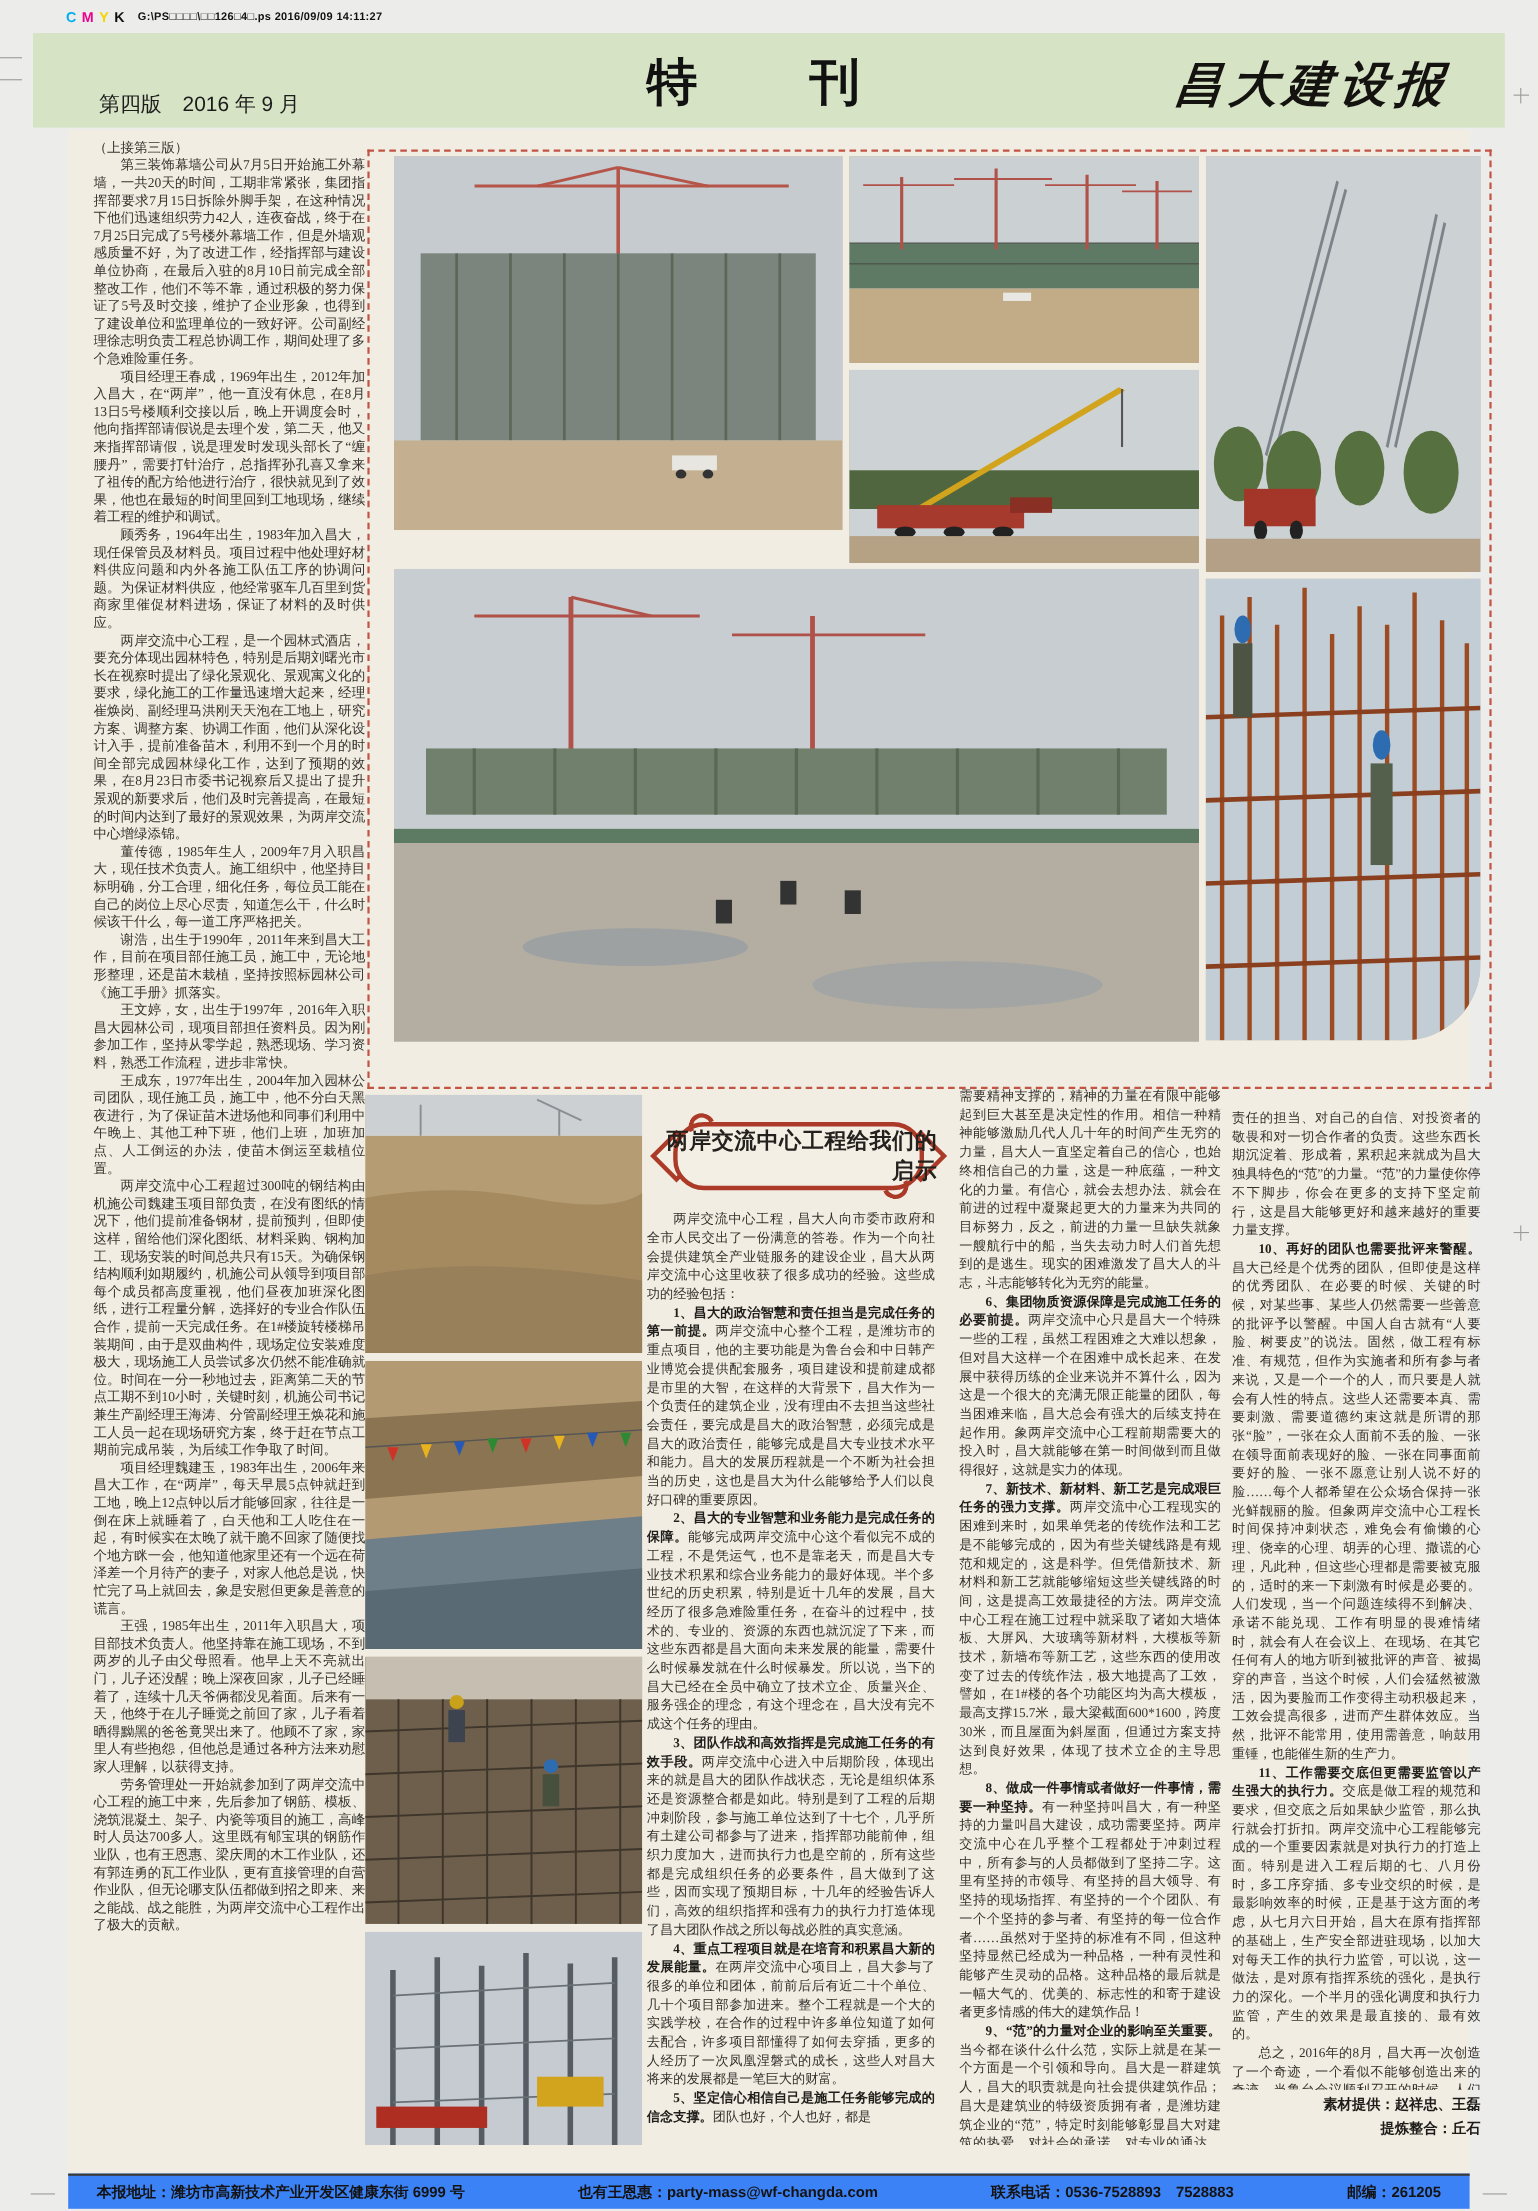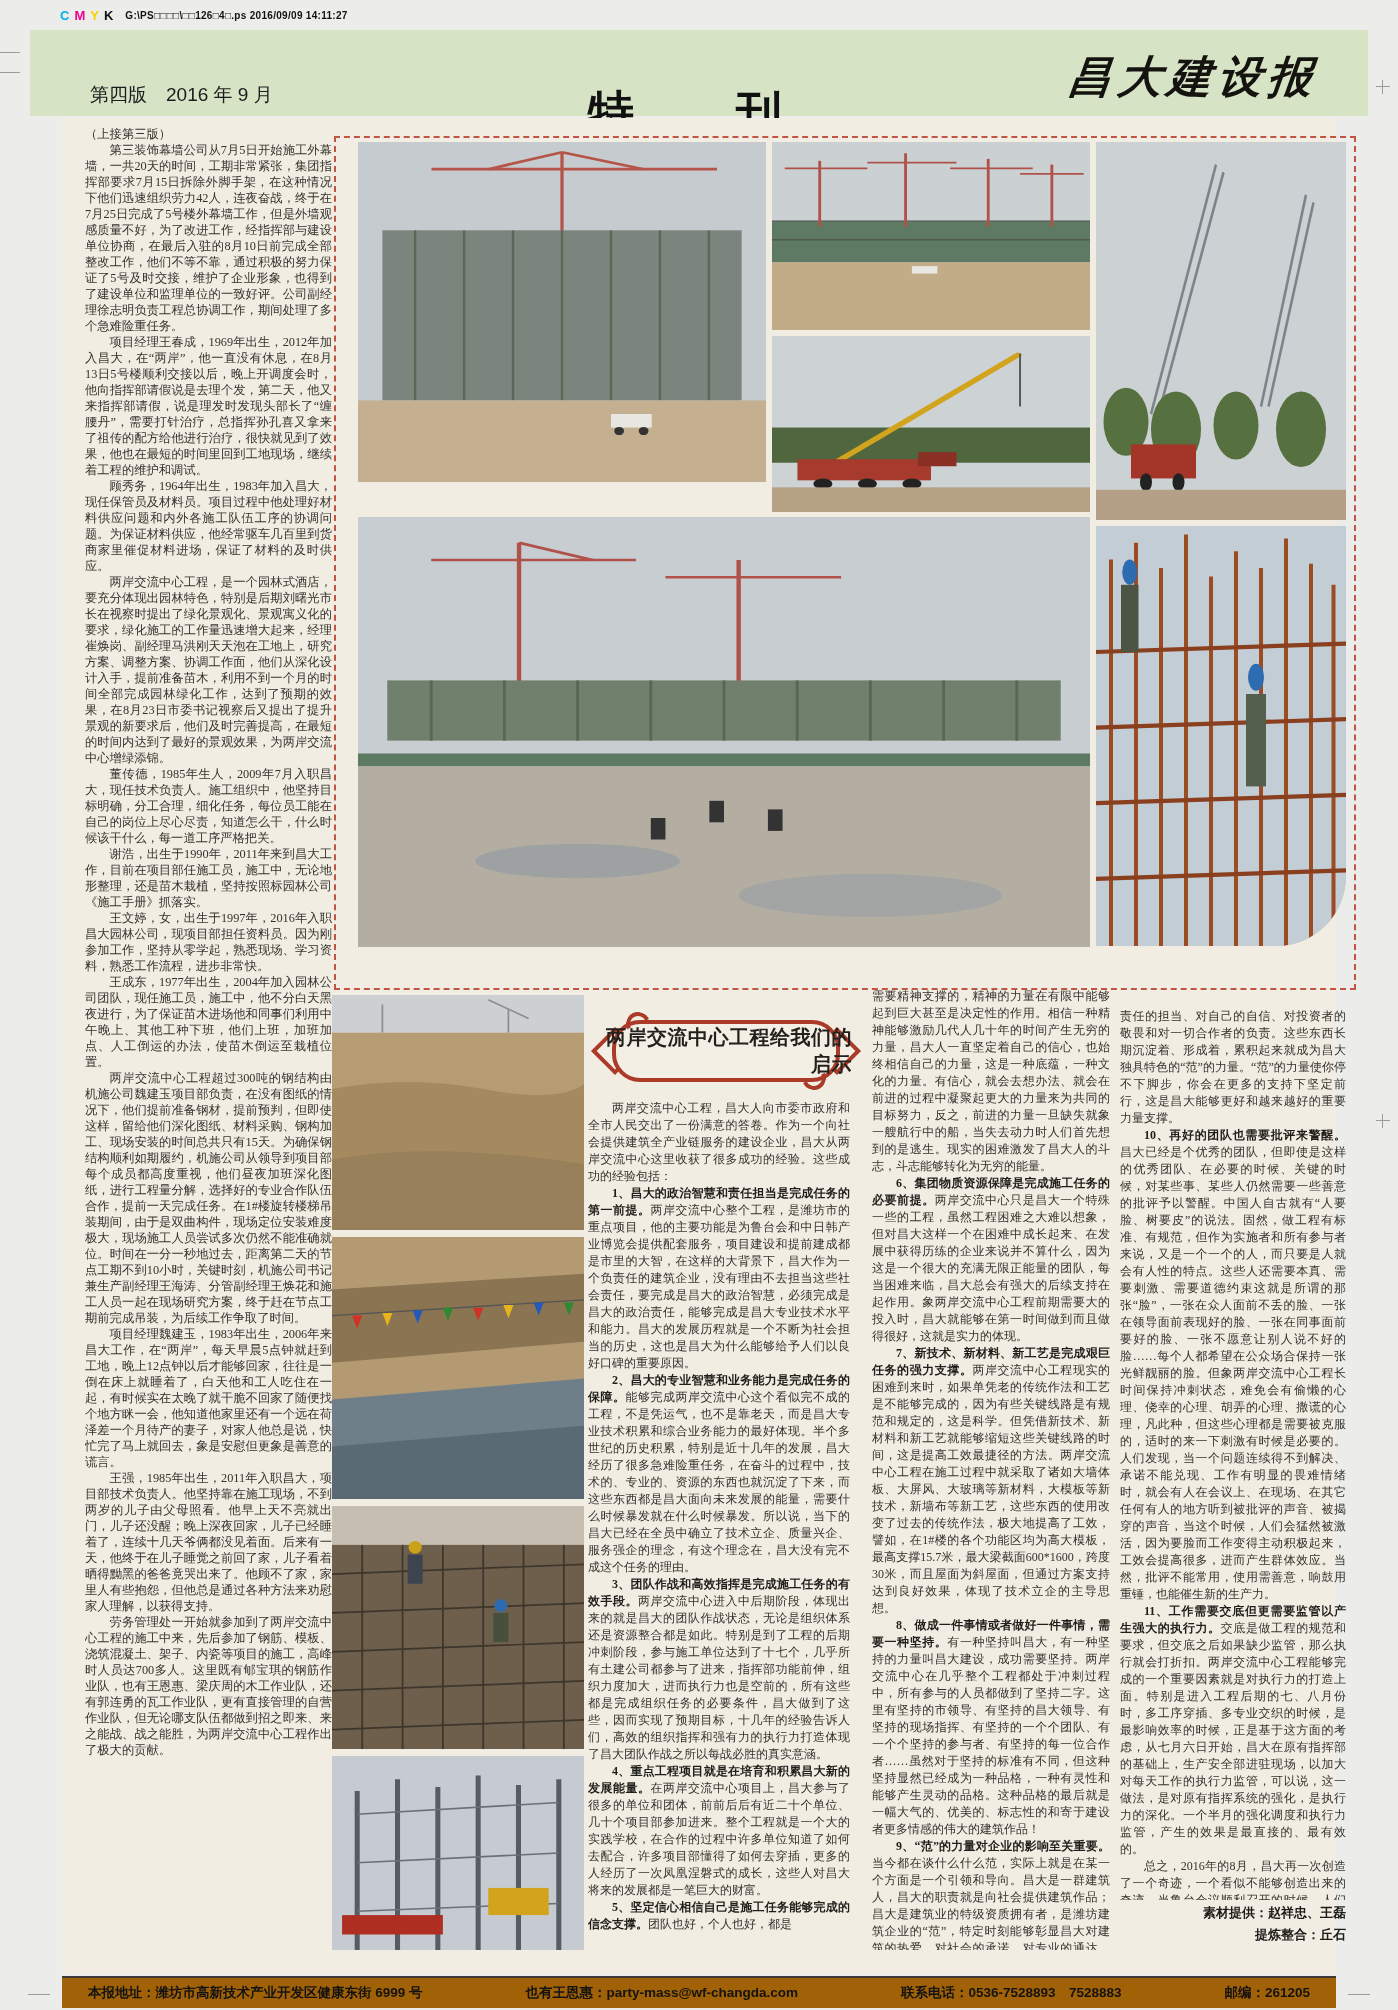--- a/index.html
+++ b/index.html
@@ -9,21 +9,21 @@
   
   .print-strip{left:60px;top:6px;height:18px;display:flex;align-items:center;gap:7px;
        font-family:"Liberation Sans",sans-serif;font-weight:bold;font-size:13px;}
   .cmyk span{margin-right:5px;}
   .c-c{color:#00aeef}.c-m{color:#ec008c}.c-y{color:#f5d400}.c-k{color:#111}
   .pathtext{font-size:10px;color:#111;letter-spacing:.3px;}
   
   .header{left:30px;top:30px;width:1338px;height:86px;background:#d6e3c5;}
   .edition{left:90px;top:82px;font-size:19px;color:#1c1c1c;font-family:"Liberation Sans",sans-serif;}
   .page-title{left:0;top:44px;width:1398px;text-align:center;font-size:46px;font-weight:bold;
-       letter-spacing:28px;color:#111;font-family:"Liberation Sans",sans-serif;margin-top:38px;}
+       letter-spacing:28px;color:#111;font-family:"Liberation Sans",sans-serif;}
   .masthead{right:80px;top:48px;font-size:44px;font-weight:bold;font-style:italic;color:#15130f;
        letter-spacing:6px;transform:skewX(-6deg);}
   
   .paper{left:62px;top:118px;width:1274px;height:1856px;background:#f1ede3;}
   
   .col{position:absolute;overflow:hidden;text-align:justify;}
   .col p{margin:0;text-indent:2em;}
   .col p.noindent{text-indent:0;}
   .leftcol{left:85px;top:126px;width:247px;height:1834px;font-size:12.3px;line-height:16px;color:#35322d;}
   .featcol{font-size:12px;line-height:17px;color:#34312c;}
@@ -46,21 +46,21 @@
   .banner .curl{position:absolute;width:16px;height:16px;border:4px solid #ab3a28;border-radius:50%;
        border-bottom-color:transparent;border-right-color:transparent;background:transparent;}
   .banner .curl.tl{left:26px;top:-6px;transform:rotate(20deg);}
   .banner .curl.br{right:26px;bottom:-6px;transform:rotate(200deg);}
   .banner .t{position:absolute;left:0;right:0;top:50%;transform:translateY(-50%);text-align:right;
        font-weight:bold;font-size:20px;color:#23211d;font-family:"Liberation Sans",sans-serif;letter-spacing:.5px;}
   
   .photo{position:absolute;overflow:hidden;box-shadow:0 0 0 1px rgba(120,110,95,.35) inset;}
   .photo svg{display:block;width:100%;height:100%;}
   
-  .footer{left:62px;top:1976px;width:1274px;height:32px;background:#a16207;border-top:2px solid #3c3a36;
+  .footer{left:62px;top:1976px;width:1274px;height:32px;background:#3b82f6;border-top:2px solid #3c3a36;
        display:flex;align-items:center;justify-content:space-between;padding:0 26px;box-sizing:border-box;
        font-family:"Liberation Sans",sans-serif;font-weight:bold;font-size:13.5px;color:#141312;}
   
   .mk{position:absolute;background:#9a9a98;}
   .cross{position:absolute;width:14px;height:14px;}
   .cross:before,.cross:after{content:"";position:absolute;background:#9a9a98;}
   .cross:before{left:6px;top:0;width:1px;height:14px;}
   .cross:after{left:0;top:6px;width:14px;height:1px;}
 </style>
 </head>

